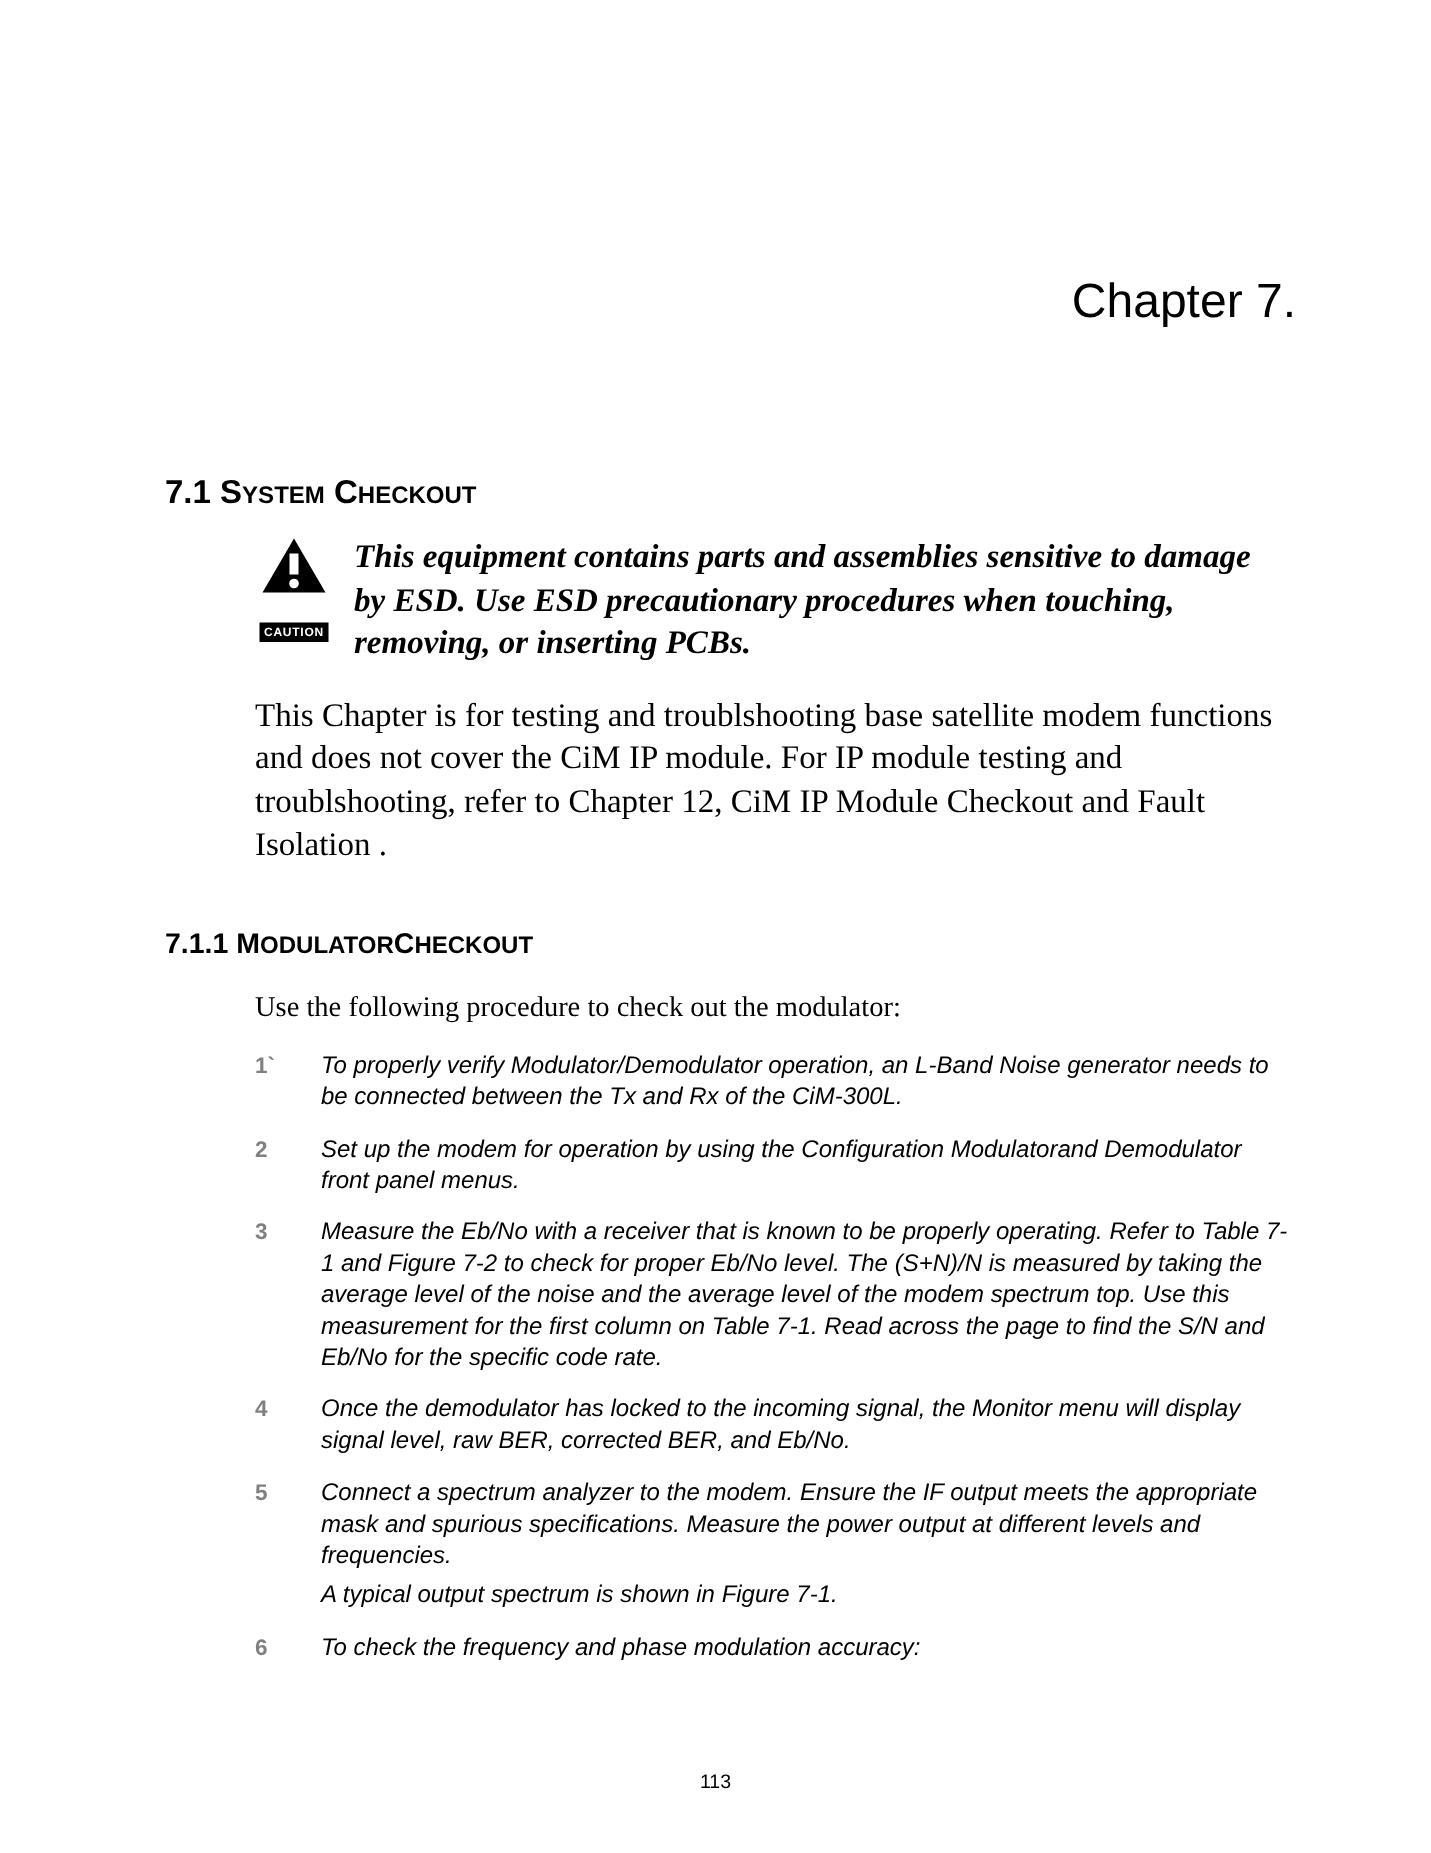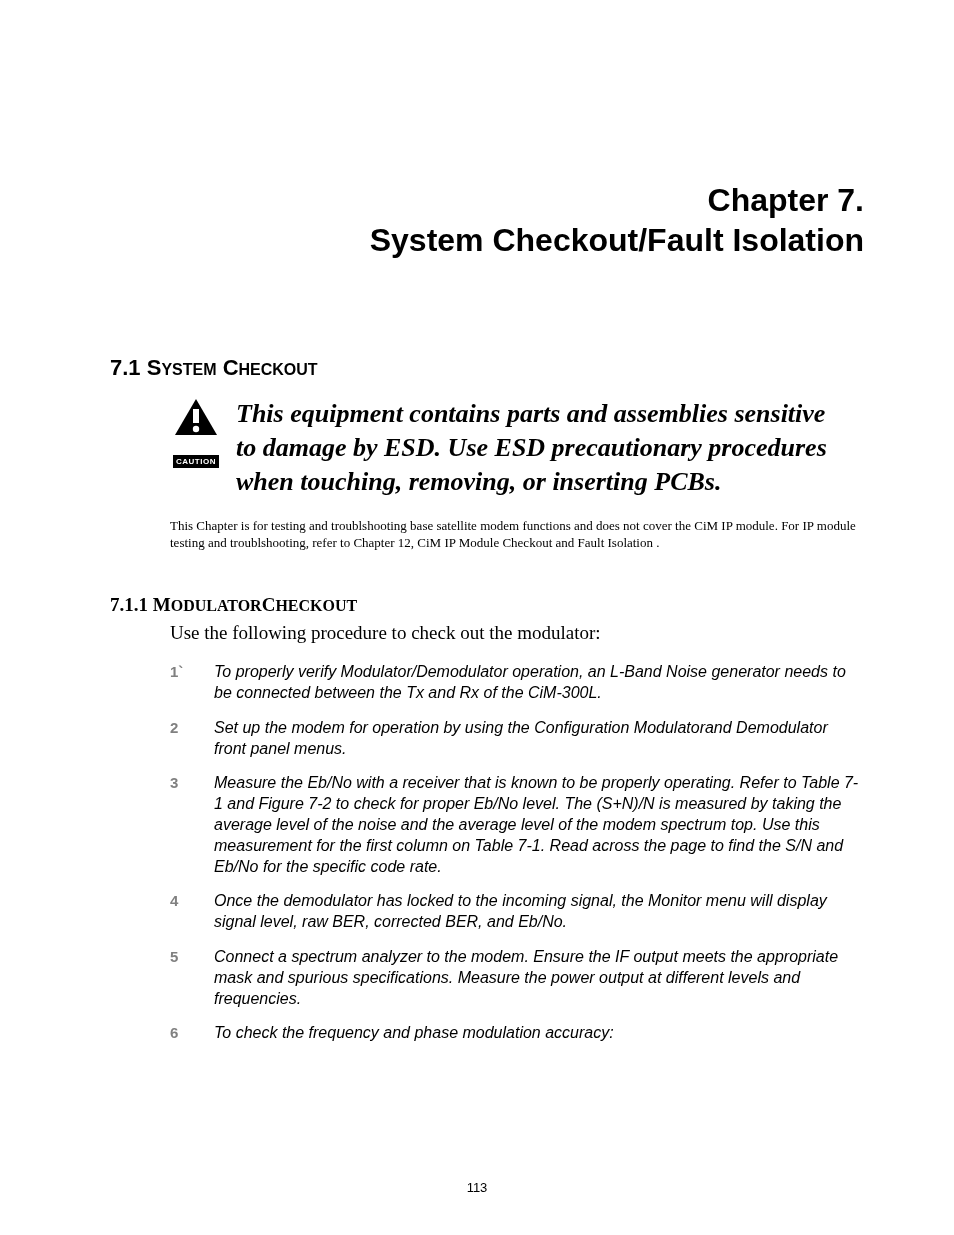--- a/index.html
+++ b/index.html
@@ -13,21 +13,21 @@
     position: relative;
   }
   .page {
     padding: 180px 90px 60px 110px;
     box-sizing: border-box;
     height: 100%;
     position: relative;
   }
   .chapter-title {
     font-family: Arial, Helvetica, sans-serif;
-    font-weight: bold;
+    font-weight: normal;
     font-size: 32px;
     text-align: right;
     line-height: 1.25;
     margin-bottom: 95px;
   }
   .section-heading {
     font-family: Arial, Helvetica, sans-serif;
     font-weight: bold;
     font-size: 22px;
     margin-bottom: 16px;
@@ -61,36 +61,36 @@
     padding: 2px 3px;
     margin-top: 18px;
     width: 46px;
     box-sizing: border-box;
     text-align: center;
   }
   .caution-text {
     font-family: "Times New Roman", Times, serif;
     font-style: italic;
     font-weight: bold;
-    font-size: 26px;
+    font-size: 22px;
     line-height: 1.3;
     padding-right: 20px;
   }
   .intro-para {
     font-family: "Times New Roman", Times, serif;
-    font-size: 13px;
+    font-size: 22px;
     line-height: 1.3;
     margin-left: 60px;
     margin-bottom: 42px;
   }
   .subsection-heading {
-    font-family: Liberation Serif, serif;
+    font-family: Liberation Sans, sans-serif;
     font-weight: bold;
     font-size: 19px;
-    margin-bottom: 6px;
+    margin-bottom: 20px;
   }
   .subsection-heading .smallcaps {
     font-size: 16px;
   }
   .procedure-intro {
     font-family: "Times New Roman", Times, serif;
     font-size: 19px;
     margin-left: 60px;
     margin-bottom: 18px;
   }
@@ -132,21 +132,20 @@
     font-size: 13px;
   }
 </style>
 </head>
 <body>
 
 <div class="page">
 
   <div class="chapter-title">
     <span>Chapter 7.</span><br>
-    <span>System Checkout/Fault Isolation</span>
   </div>
 
   <div class="section-heading">
     <span>7.1</span>
     <span>S</span><span class="smallcaps">YSTEM</span><span> C</span><span class="smallcaps">HECKOUT</span>
   </div>
 
   <div class="caution-block">
     <div class="caution-icon">
       <svg width="46" height="40" viewBox="0 0 46 40">
@@ -190,20 +189,21 @@
       <div class="step-row">
         <div class="step-num">4</div>
         <div class="step-body">
           <p>Once the demodulator has locked to the incoming signal, the Monitor menu will display signal level, raw BER, corrected BER, and Eb/No.</p>
         </div>
       </div>
       <div class="step-row">
         <div class="step-num">5</div>
         <div class="step-body">
           <p>Connect a spectrum analyzer to the modem. Ensure the IF output meets the appropriate mask and spurious specifications. Measure the power output at different levels and frequencies.</p>
+          <p>A typical output spectrum is shown in Figure 7-1.</p>
         </div>
       </div>
       <div class="step-row">
         <div class="step-num">6</div>
         <div class="step-body">
           <p>To check the frequency and phase modulation accuracy:</p>
         </div>
       </div>
     </div>
 

